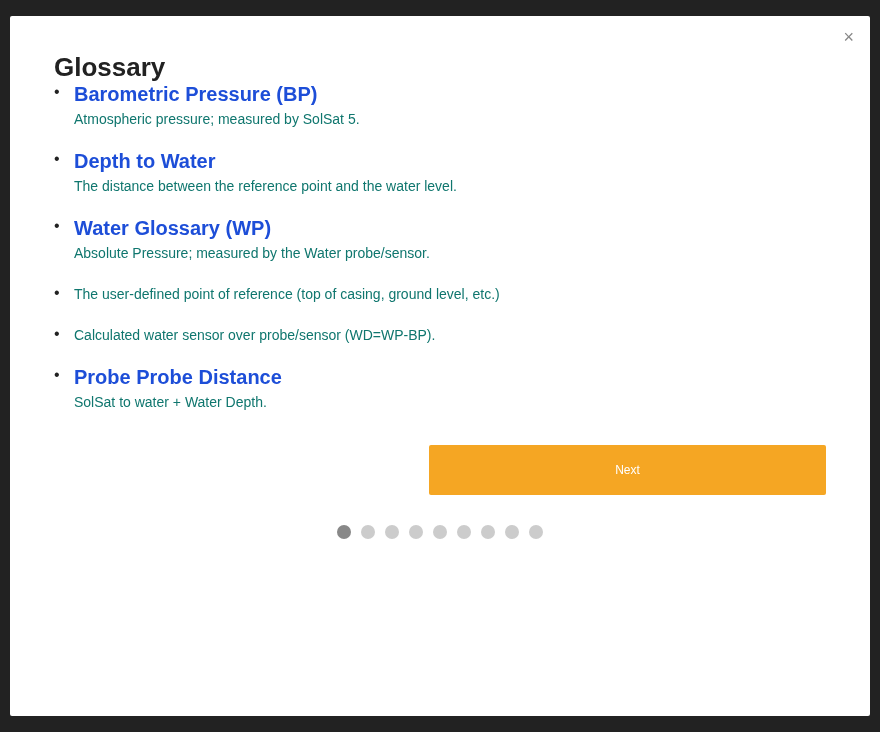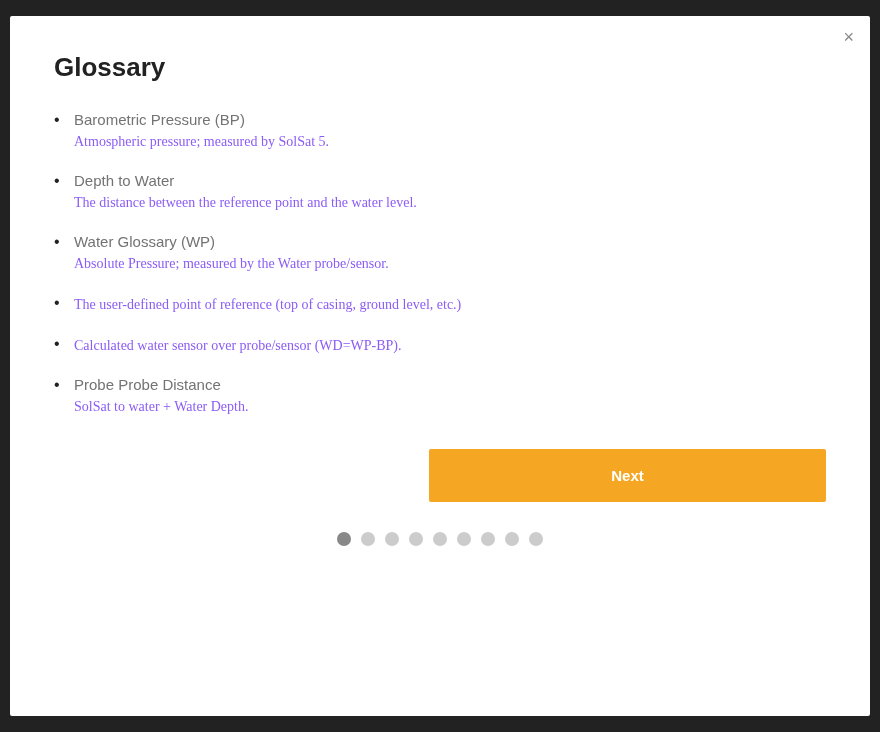--- a/index.html
+++ b/index.html
@@ -45,21 +45,20 @@
       cursor: pointer;
       background: none;
       border: none;
       line-height: 1;
     }
 
     .modal-title {
       font-size: 26px;
       font-weight: bold;
       color: #222;
-      margin-bottom: 28px;
     }
 
     .glossary-list {
       list-style: none;
       padding: 0;
     }
 
     .glossary-list li {
       margin-bottom: 20px;
       padding-left: 20px;
@@ -69,45 +68,44 @@
     .glossary-list li::before {
       content: "•";
       position: absolute;
       left: 0;
       top: 0;
       font-size: 16px;
       color: #222;
     }
 
     .term {
-      font-weight: normal;
-      font-size: 15px;
-      color: #737373;
+      font-weight: bold;
+      font-size: 20px;
+      color: #1d4ed8;
       display: block;
       margin-bottom: 3px;
     }
 
     .definition {
       font-size: 14px;
-      color: #8b5cf6;
+      color: #0f766e;
       line-height: 1.5;
       display: block;
-      font-family: Liberation Serif, serif;
     }
 
     .next-btn {
       display: block;
       width: 397px;
       margin: 32px 0 0 auto;
       background: #f5a623;
       color: #fff;
       border: none;
       padding: 18px 0;
-      font-size: 15px;
-      font-weight: bold;
+      font-size: 12px;
+      font-weight: normal;
       cursor: pointer;
       border-radius: 2px;
       text-align: center;
     }
 
     .pagination-dots {
       display: flex;
       justify-content: center;
       gap: 10px;
       margin-top: 30px;

